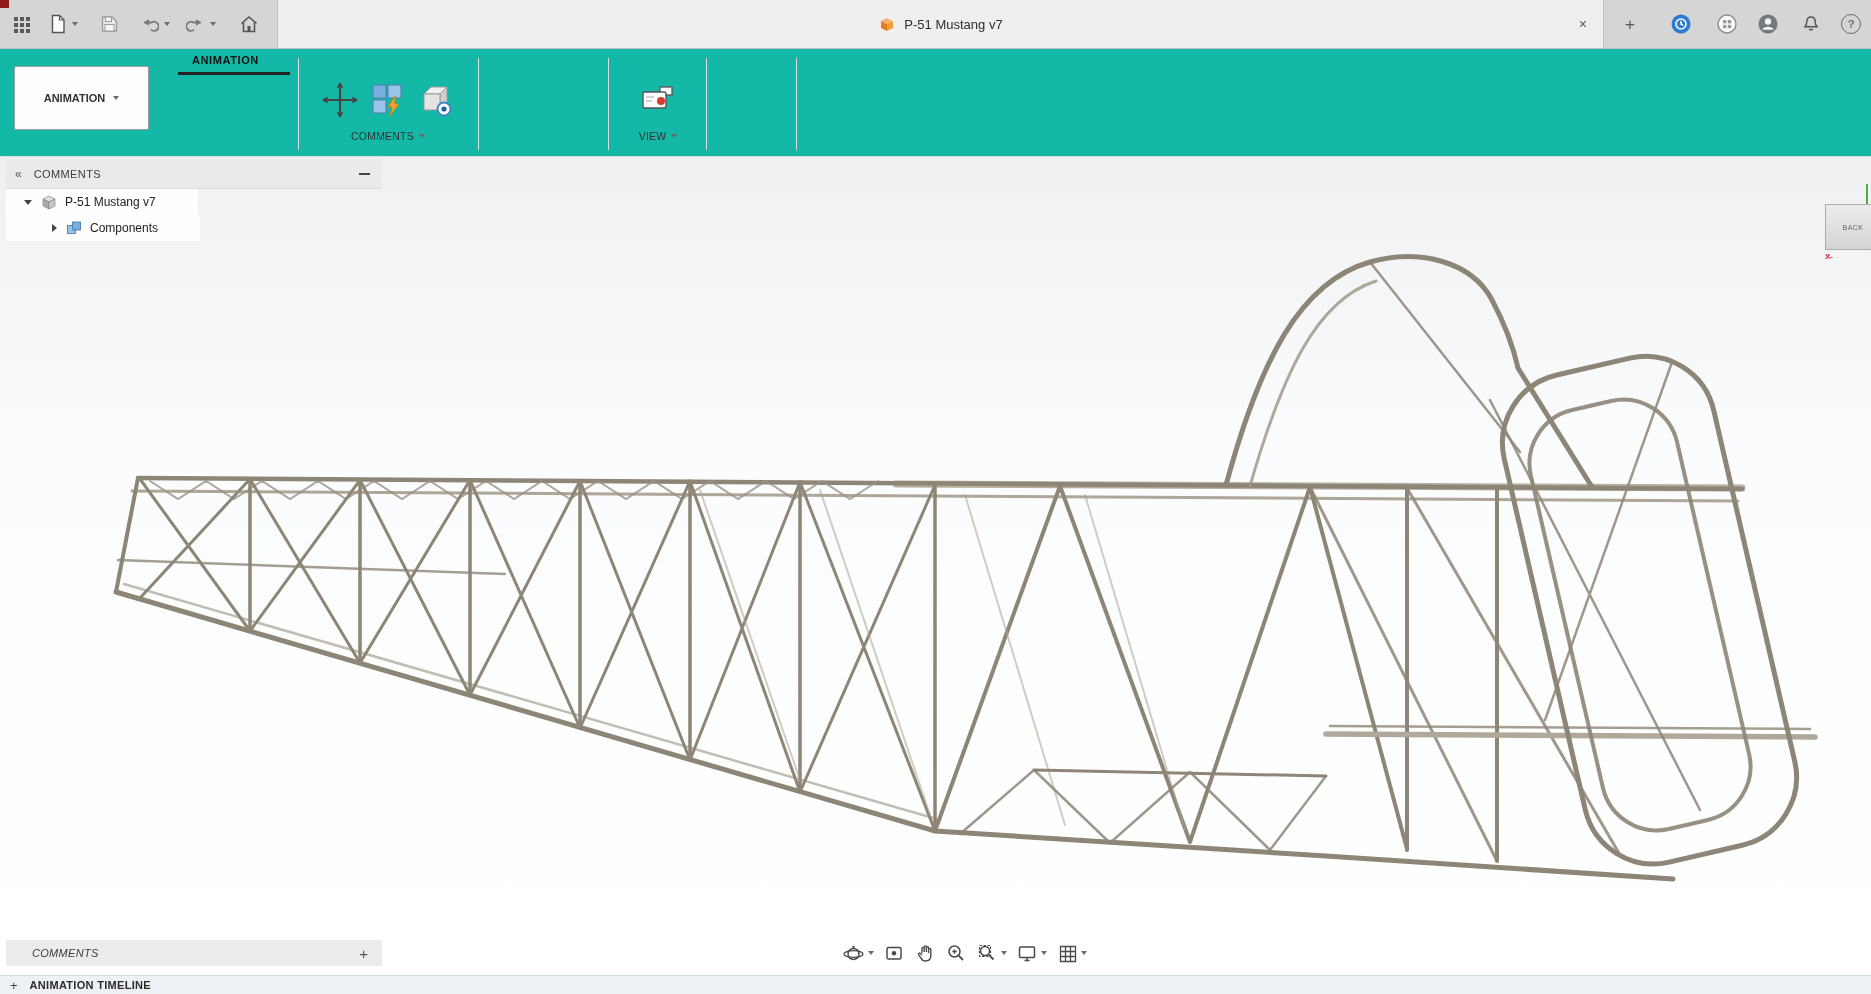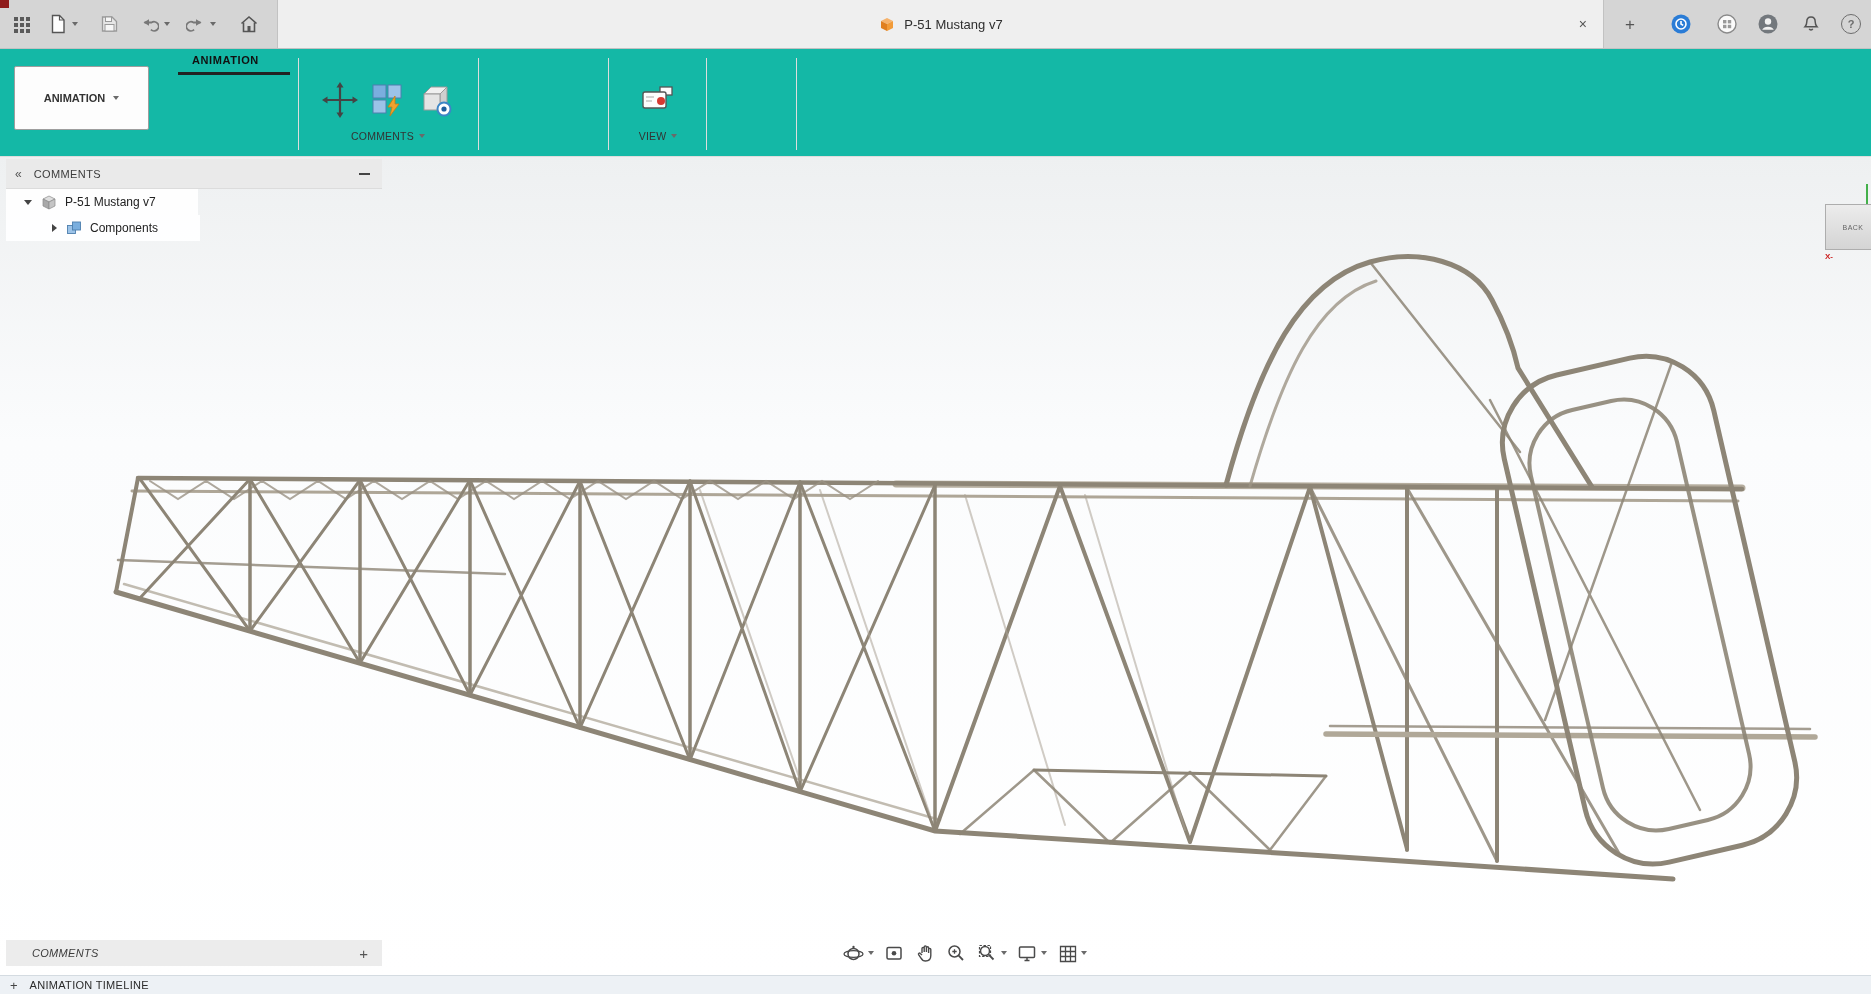--- a/index.html
+++ b/index.html
@@ -76,21 +76,21 @@
   .comments{position:absolute;left:6px;top:940px;width:376px;height:26px;background:rgba(235,235,235,.95);
             display:flex;align-items:center;z-index:10;}
   .comments .label{margin-left:26px;font-size:11px;color:#3c3c3c;letter-spacing:.3px;font-style:italic;}
   .comments .plus{margin-left:auto;margin-right:14px;font-size:15px;color:#555;}
   .navbar{position:absolute;left:842px;top:940px;height:26px;display:flex;align-items:center;
           gap:9px;z-index:10;}
   .nav-btn{display:inline-flex;align-items:center;gap:3px;background:none;border:none;padding:0;cursor:default;}
   .timeline{position:absolute;left:0;bottom:0;right:0;height:18px;background:#edf1f5;
             border-top:1px solid #d4dbe1;display:flex;align-items:center;z-index:20;}
   .timeline .plus{margin-left:10px;font-size:13px;color:#444;line-height:1;}
-  .timeline .label{margin-left:12px;font-size:11px;font-weight:normal;color:#2b2b2b;letter-spacing:.3px;}
+  .timeline .label{margin-left:12px;font-size:11px;font-weight:bold;color:#2b2b2b;letter-spacing:.3px;}
 </style>
 </head>
 <body>
 
 <div id="screen">
 
   <div class="artifact"></div>
 
   <div class="titlebar">
 

